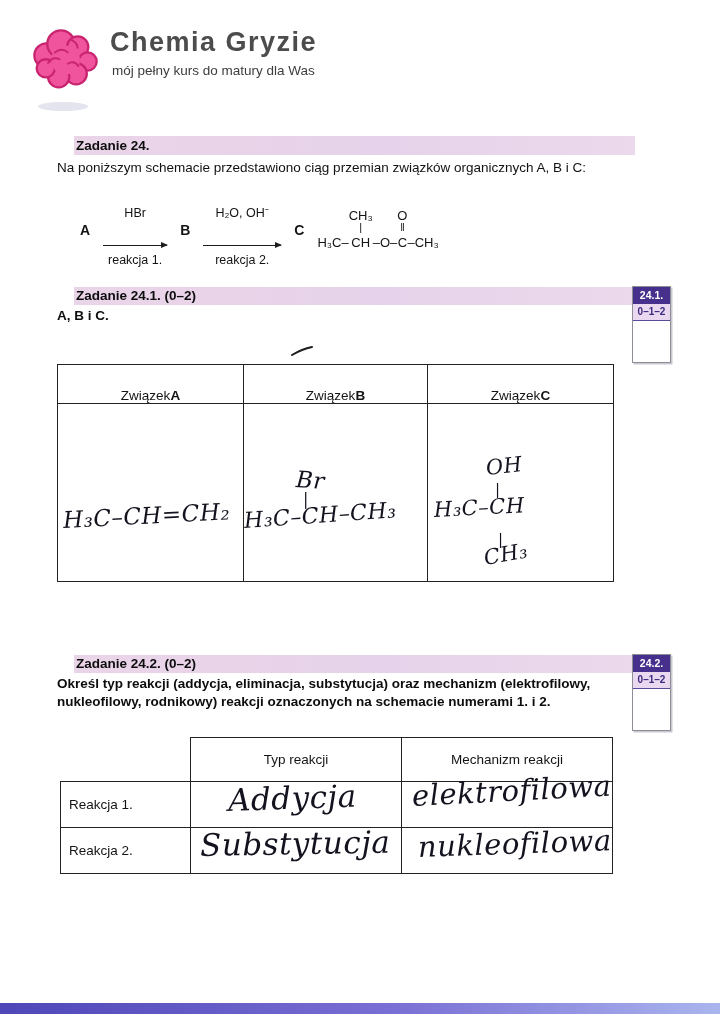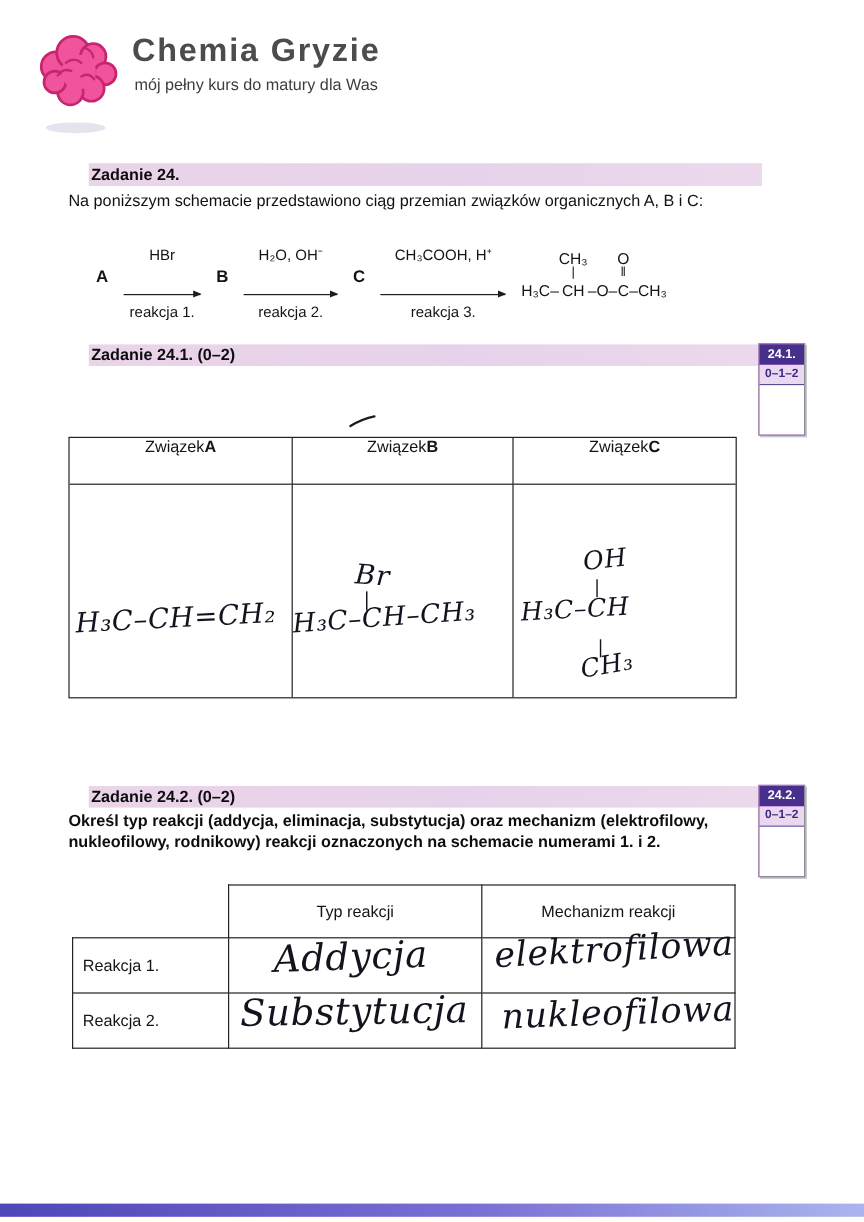--- a/index.html
+++ b/index.html
@@ -48,21 +48,21 @@
   .rbot{font-size:12.5px;line-height:15px;margin-top:7px;white-space:nowrap;}
   .product{display:grid;grid-template-columns:repeat(5,auto);text-align:center;
            font-size:13px;margin-top:2px;line-height:1;}
   .product .p-top{height:15px;line-height:15px;}
   .product .p-bond{height:11px;line-height:9px;font-size:11px;}
   .product .p-main{height:17px;line-height:17px;white-space:nowrap;}
   
   .table241{position:absolute;left:57px;top:364px;width:555px;height:216px;
             border:1.6px solid #222;display:grid;grid-template-columns:1fr 1fr 1fr;
             grid-template-rows:39px 1fr;background:#fff;}
-  .t1h{border-bottom:1.2px solid #222;display:flex;align-items:flex-start;justify-content:center;
+  .t1h{border-bottom:1.2px solid #222;display:flex;align-items:flex-end;justify-content:center;
        font-size:13.5px;}
   .t1h.mid,.t1b.mid{border-right:1.2px solid #222;border-left:1.2px solid #222;}
   .t1b{position:relative;overflow:visible;}
   .t242wrap{position:absolute;left:60px;top:737px;width:552px;}
   table.t242{border-collapse:collapse;table-layout:fixed;width:552px;padding-left:20px;}
   table.t242 td{border:1.4px solid #222;font-size:13.5px;padding:0;}
   table.t242 td.blank{border:none;background:#fff;}
   table.t242 td.rowlab{padding-left:8px;}
   table.t242 tr.hdr td{text-align:center;height:43px;}
   table.t242 tr.body td{height:45px;}
@@ -113,25 +113,20 @@
       <div class="rline"></div>
       <div class="rbot">reakcja 1.</div>
     </div>
     <span class="cletter">B</span>
     <div class="rxn" style="width:78px;">
       <div class="rtop">H₂O, OH⁻</div>
       <div class="rline"></div>
       <div class="rbot">reakcja 2.</div>
     </div>
     <span class="cletter">C</span>
-    <div class="rxn" style="width:104px;">
-      <div class="rtop">CH₃COOH, H⁺</div>
-      <div class="rline"></div>
-      <div class="rbot">reakcja 3.</div>
-    </div>
     <div class="product">
       <span class="p-top"></span>
       <span class="p-top">CH₃</span>
       <span class="p-top"></span>
       <span class="p-top">O</span>
       <span class="p-top"></span>
       <span class="p-bond"></span>
       <span class="p-bond">|</span>
       <span class="p-bond"></span>
       <span class="p-bond">‖</span>
@@ -146,20 +141,21 @@
 
   <div class="task-bar" style="top:287px;height:18px;">
     <span style="line-height:18px;">Zadanie 24.1. (0–2)</span>
   </div>
   <div class="badge" style="top:286px;">
     <div class="badge-code">24.1.</div>
     <div class="badge-scale">0–1–2</div>
     <div class="badge-empty"></div>
   </div>
   <div class="body-text" style="top:307px;">
+    <div>A, B i C.</div>
   </div>
 
   <svg style="position:absolute;left:288px;top:344px;" width="28" height="14">
     <path d="M4 11 Q14 5 24 3" stroke="#1d1d1d" stroke-width="2" fill="none" stroke-linecap="round"></path>
   </svg>
 
   <div class="table241">
     <div class="t1h">
       <span>Związek </span>
         <b>A</b>

